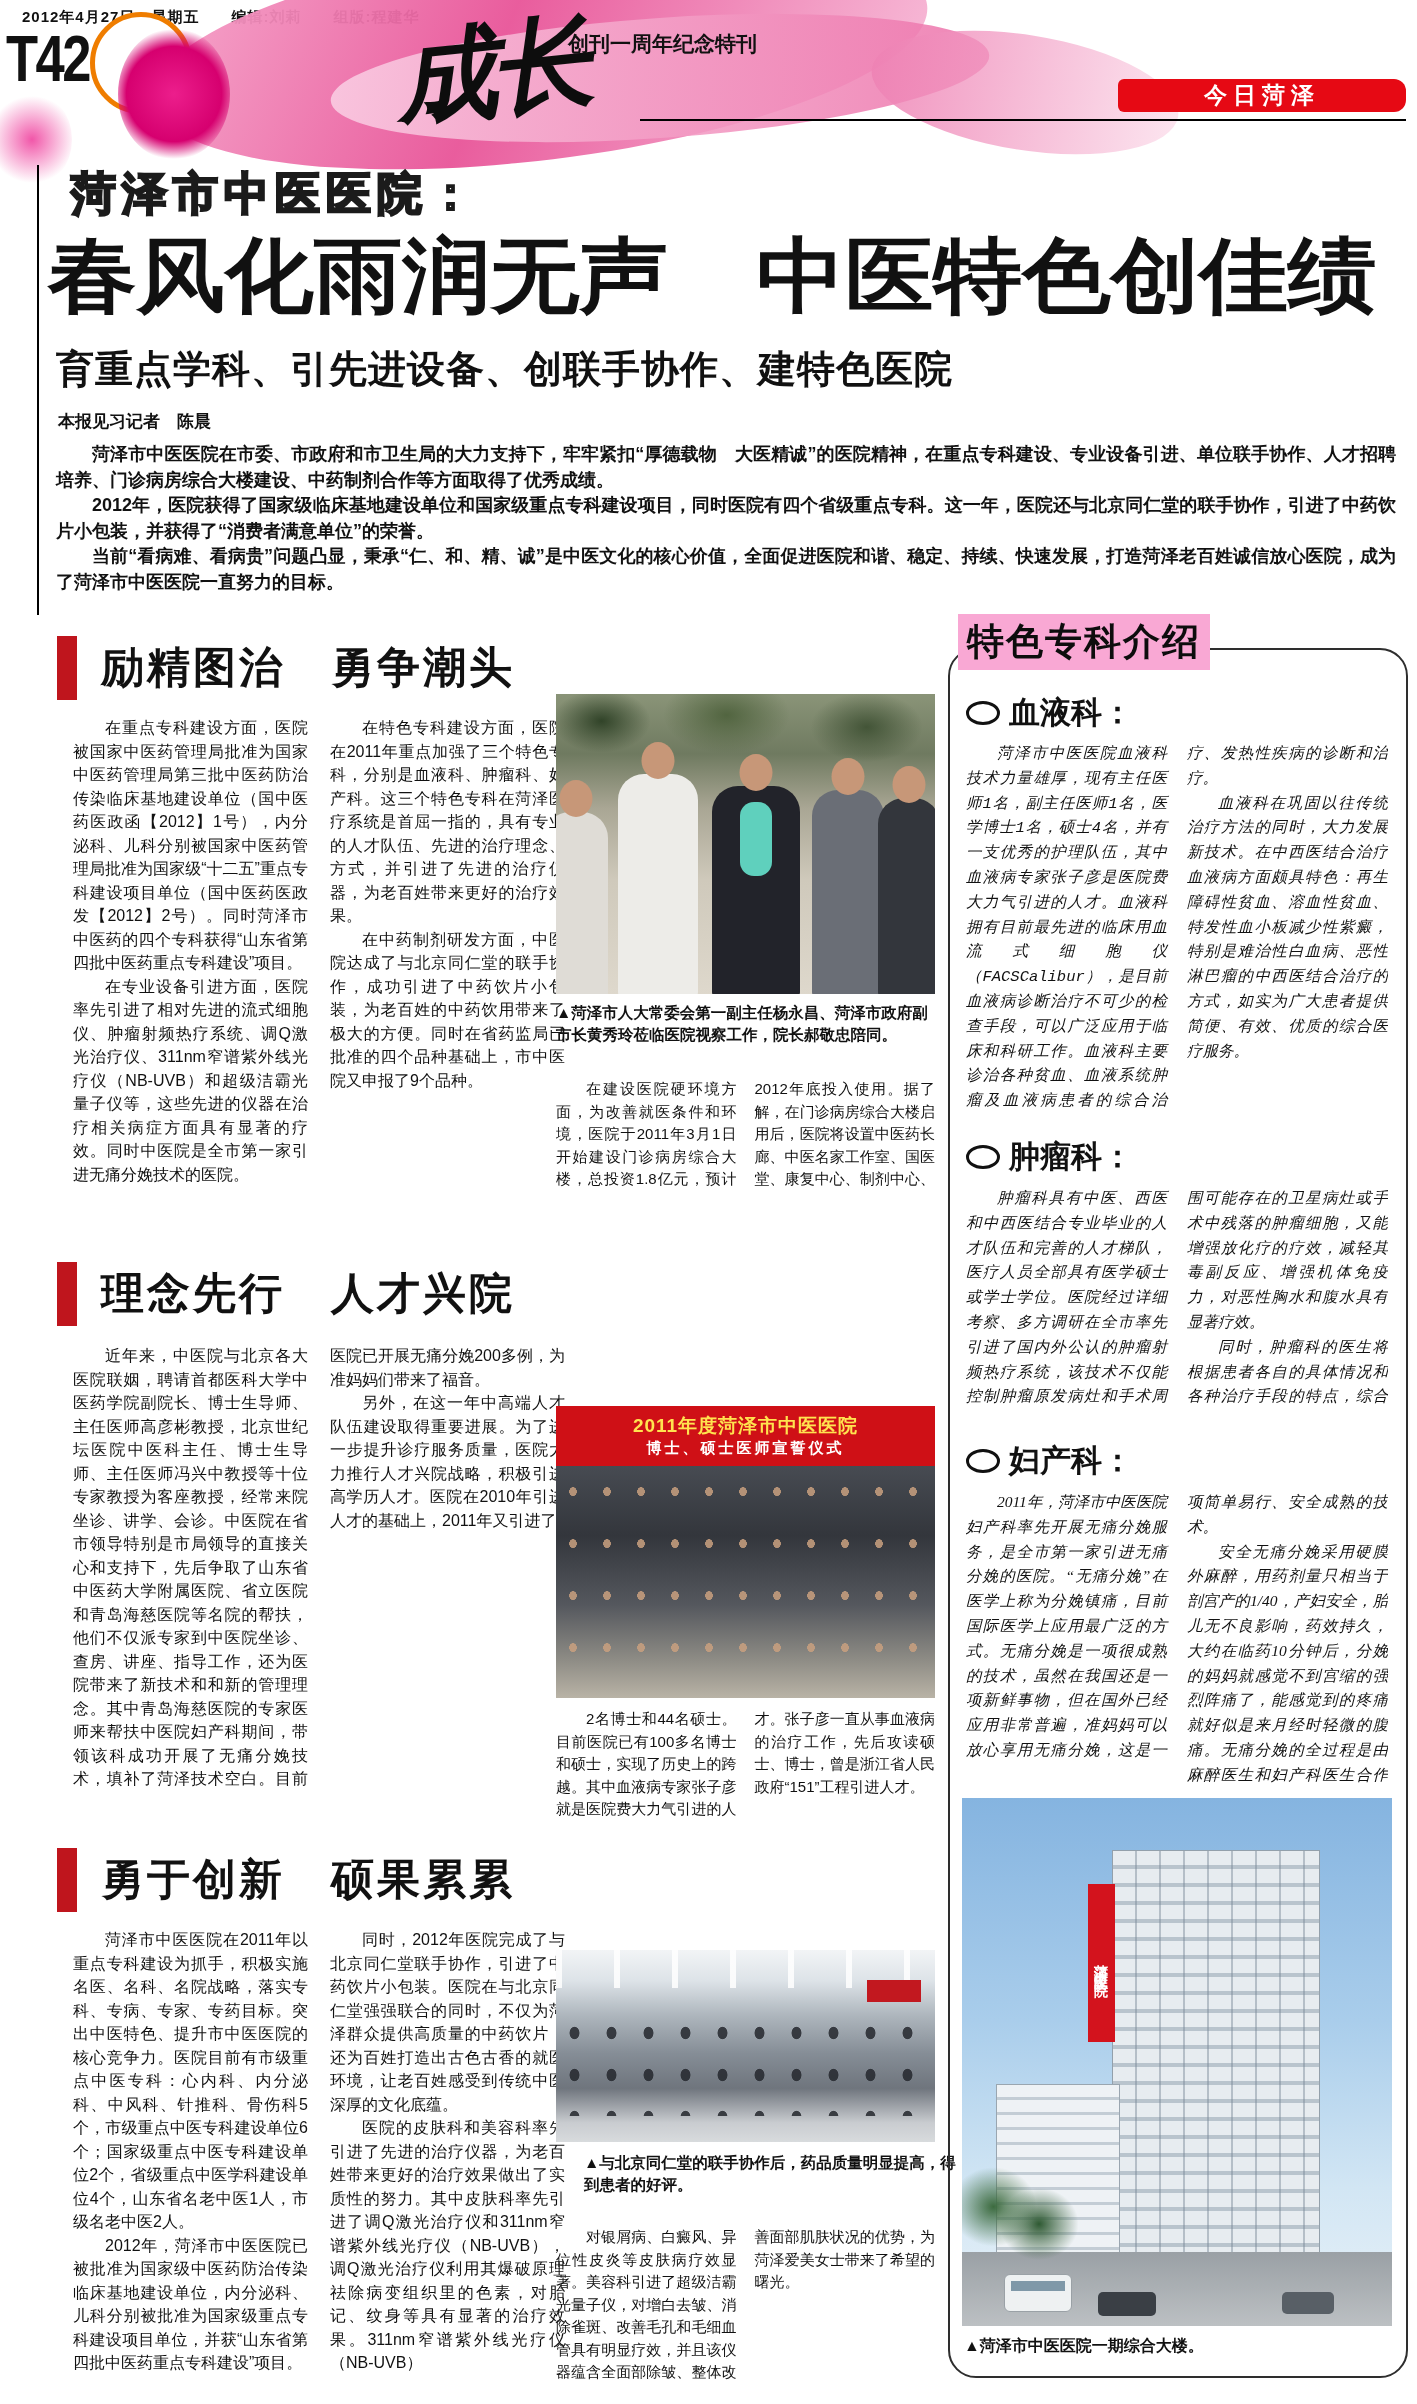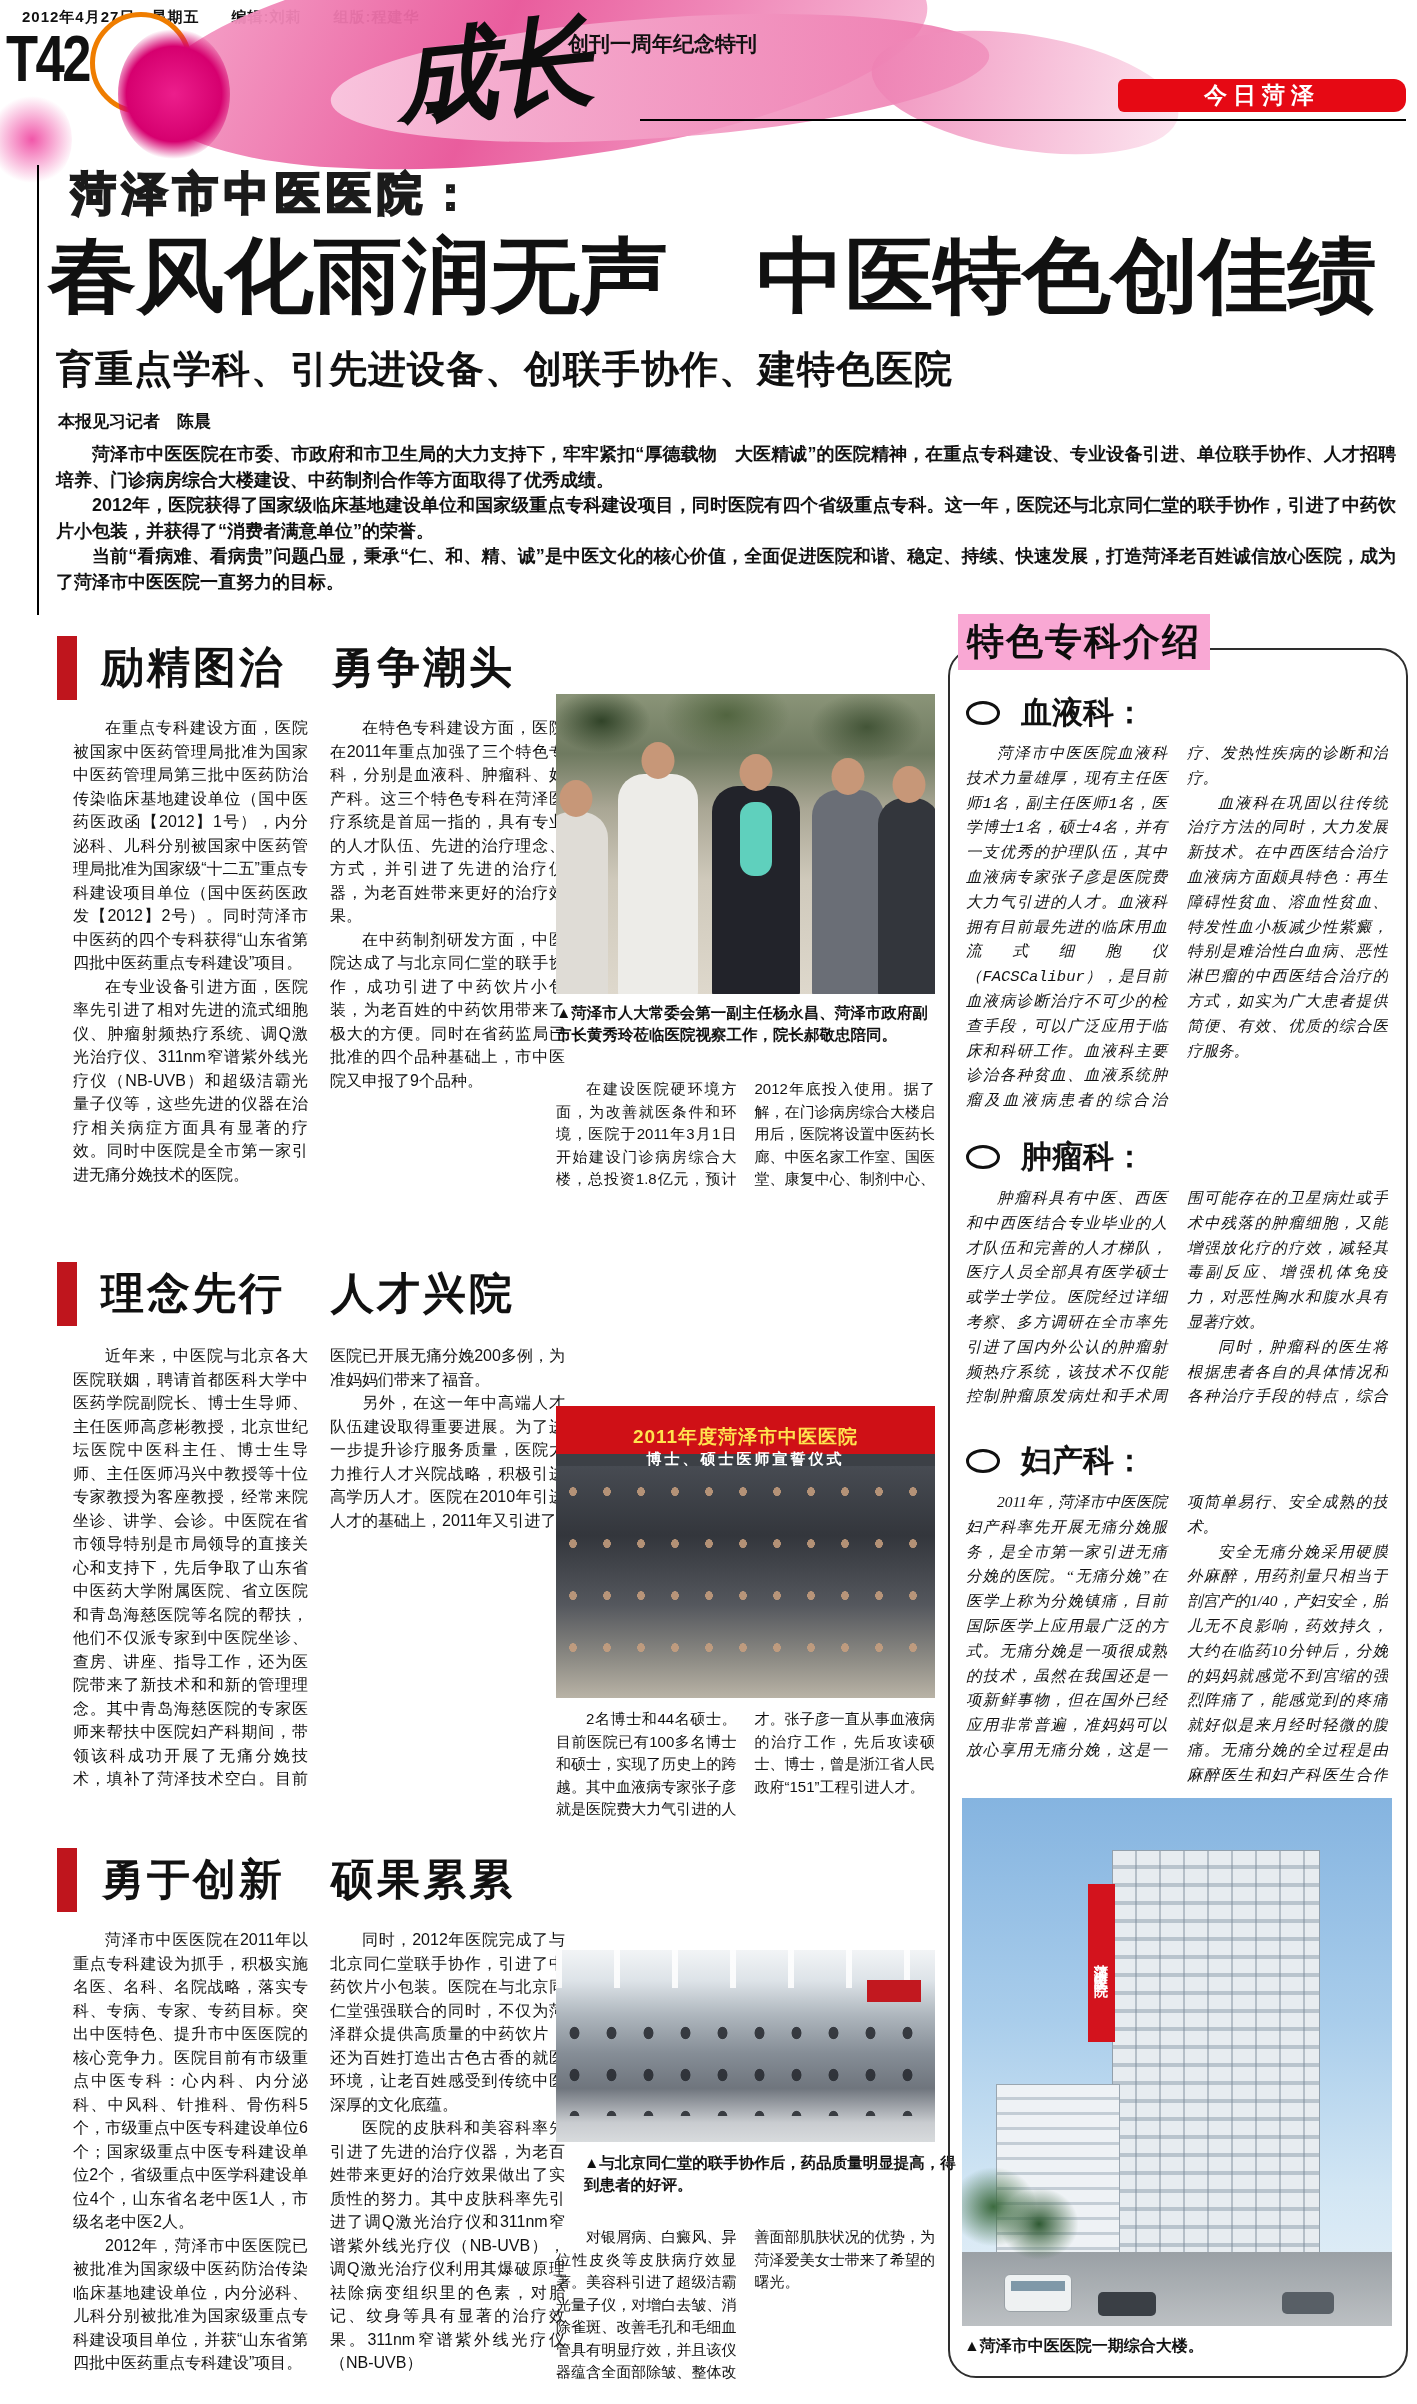--- a/index.html
+++ b/index.html
@@ -73,22 +73,22 @@
   .fig::before{content:"";position:absolute;top:-32px;left:50%;transform:translateX(-50%);
       width:33px;height:37px;border-radius:50%;background:#c79778;}
   .f1{left:-12px;top:118px;width:64px;height:185px;background:#dfdcd6;}
   .f2{left:62px;top:80px;width:80px;height:222px;background:#edece8;}
   .f3{left:156px;top:92px;width:88px;height:210px;background:#22232a;}
   .scarf{position:absolute;left:184px;top:108px;width:32px;height:74px;border-radius:14px;
       background:#5fd0bd;z-index:3;}
   .f4{left:256px;top:96px;width:72px;height:206px;background:#6a6e76;}
   .f5{left:322px;top:104px;width:62px;height:198px;background:#33363c;}
   #photo2{left:556px;top:1406px;width:379px;height:292px;background:#3c4046;}
-  .p2-banner{position:absolute;top:0;left:0;right:0;height:48px;background:#cf1016;text-align:center;
-      padding-top:18px;box-sizing:border-box;}
+  .p2-banner{position:absolute;top:0;left:0;right:0;height:60px;background:#cf1016;text-align:center;
+      padding-top:7px;box-sizing:border-box;}
   .p2-line1{font-size:19px;font-weight:800;color:#ffe34f;letter-spacing:1px;}
   .p2-line2{font-size:15px;font-weight:700;color:#fff;letter-spacing:3px;}
   .p2-crowd{position:absolute;top:60px;bottom:0;left:0;right:0;
       background:linear-gradient(180deg,#474b52 0%,#33363c 30%,#55585e 60%,#8f8d86 84%,#b9b3a6 100%);}
   .p2-crowd::before{content:"";position:absolute;inset:10px 0 40px 0;
       background-image:radial-gradient(6px 7px at 50% 30%,#c9a07f 60%,transparent 66%);
       background-size:34px 52px;opacity:.85;}
   #photo3{left:556px;top:1950px;width:379px;height:192px;
       background:linear-gradient(180deg,#f2f4f6 0%,#dde3e8 16%,#aeb6bd 34%,#858d96 54%,#6f757d 72%,#c9ccd0 90%,#d8dbdd 100%);}
   #photo3::before{content:"";position:absolute;left:0;right:0;top:0;height:38px;
@@ -117,21 +117,21 @@
   .p4-car2{position:absolute;right:58px;bottom:12px;width:52px;height:22px;background:#585f66;border-radius:5px;}
   .p4-tree{position:absolute;left:-14px;bottom:56px;width:130px;height:115px;
       background:radial-gradient(60px 55px at 35% 45%,#3c6b3f,rgba(60,107,63,0) 72%),
                  radial-gradient(55px 50px at 70% 60%,#2f5a33,rgba(47,90,51,0) 72%);}
   
   .sidebar-box{position:absolute;left:948px;top:648px;width:456px;height:1726px;
       border:2px solid #2e2e2e;border-radius:28px;}
   .sidebar-head{position:absolute;left:958px;top:614px;width:252px;height:56px;background:#f9a8d4;
       display:flex;align-items:center;justify-content:center;font-size:37px;font-weight:900;
       color:#0d0d0d;letter-spacing:2px;z-index:2;}
-  .spec-title{position:absolute;left:966px;display:flex;align-items:center;gap:21px;
+  .spec-title{position:absolute;left:966px;display:flex;align-items:center;gap:9px;
       font-family:"Liberation Serif",serif;font-size:31px;font-weight:800;}
   .oval{width:28px;height:18px;border:3px solid #111;border-radius:50%;flex:none;}
   .spec-body{position:absolute;left:966px;width:422px;column-count:2;column-gap:20px;column-fill:auto;
       font-family:"Liberation Serif",serif;font-style:italic;font-size:15.5px;line-height:1.6;
       text-align:justify;overflow:hidden;}
   #spec1-title{top:692px;} #spec1-body{top:742px;height:382px;font-family:Liberation Mono, monospace;}
   #spec2-title{top:1136px;} #spec2-body{top:1186px;height:242px;}
   #spec3-title{top:1440px;} #spec3-body{top:1490px;height:300px;}
   #cap4{left:964px;top:2334px;width:428px;font-size:16px;}
   #cap1{left:556px;top:1002px;width:379px;}

